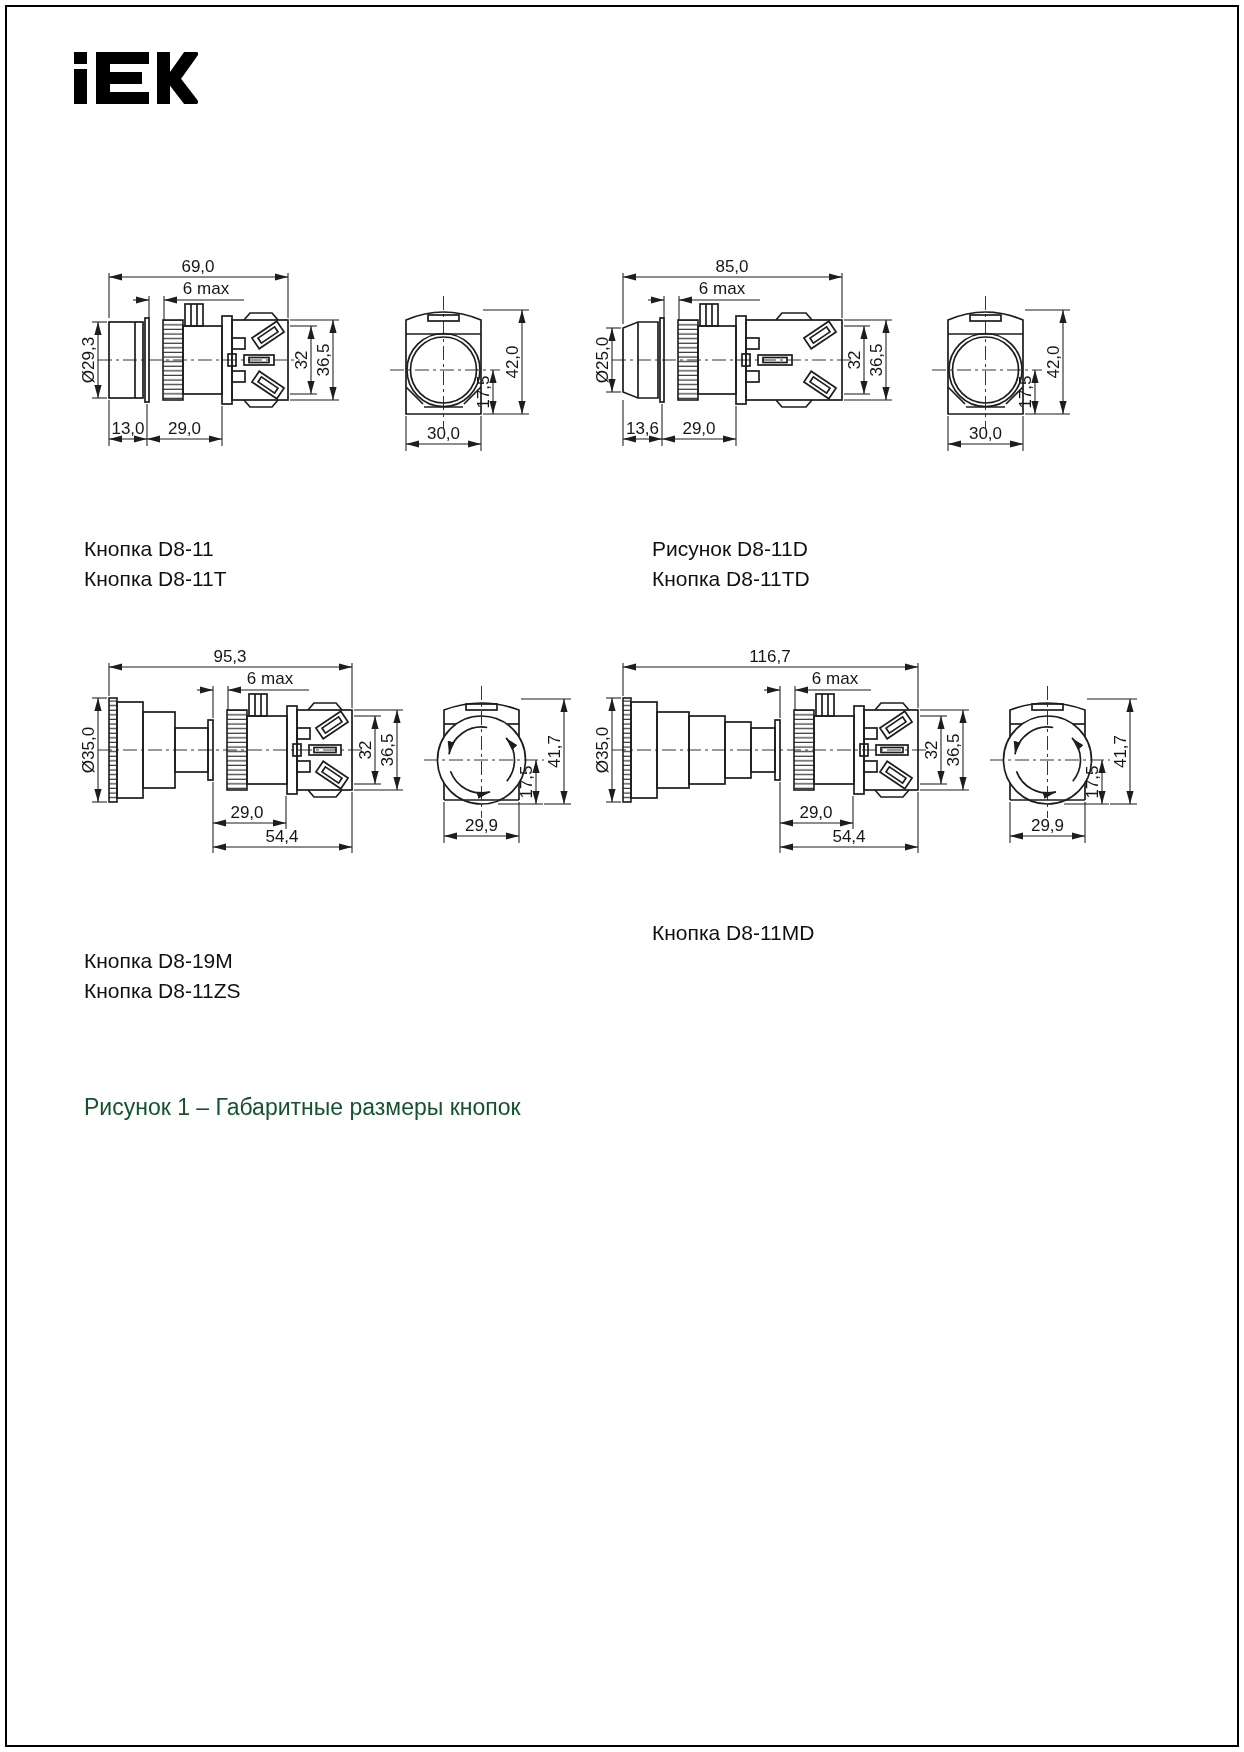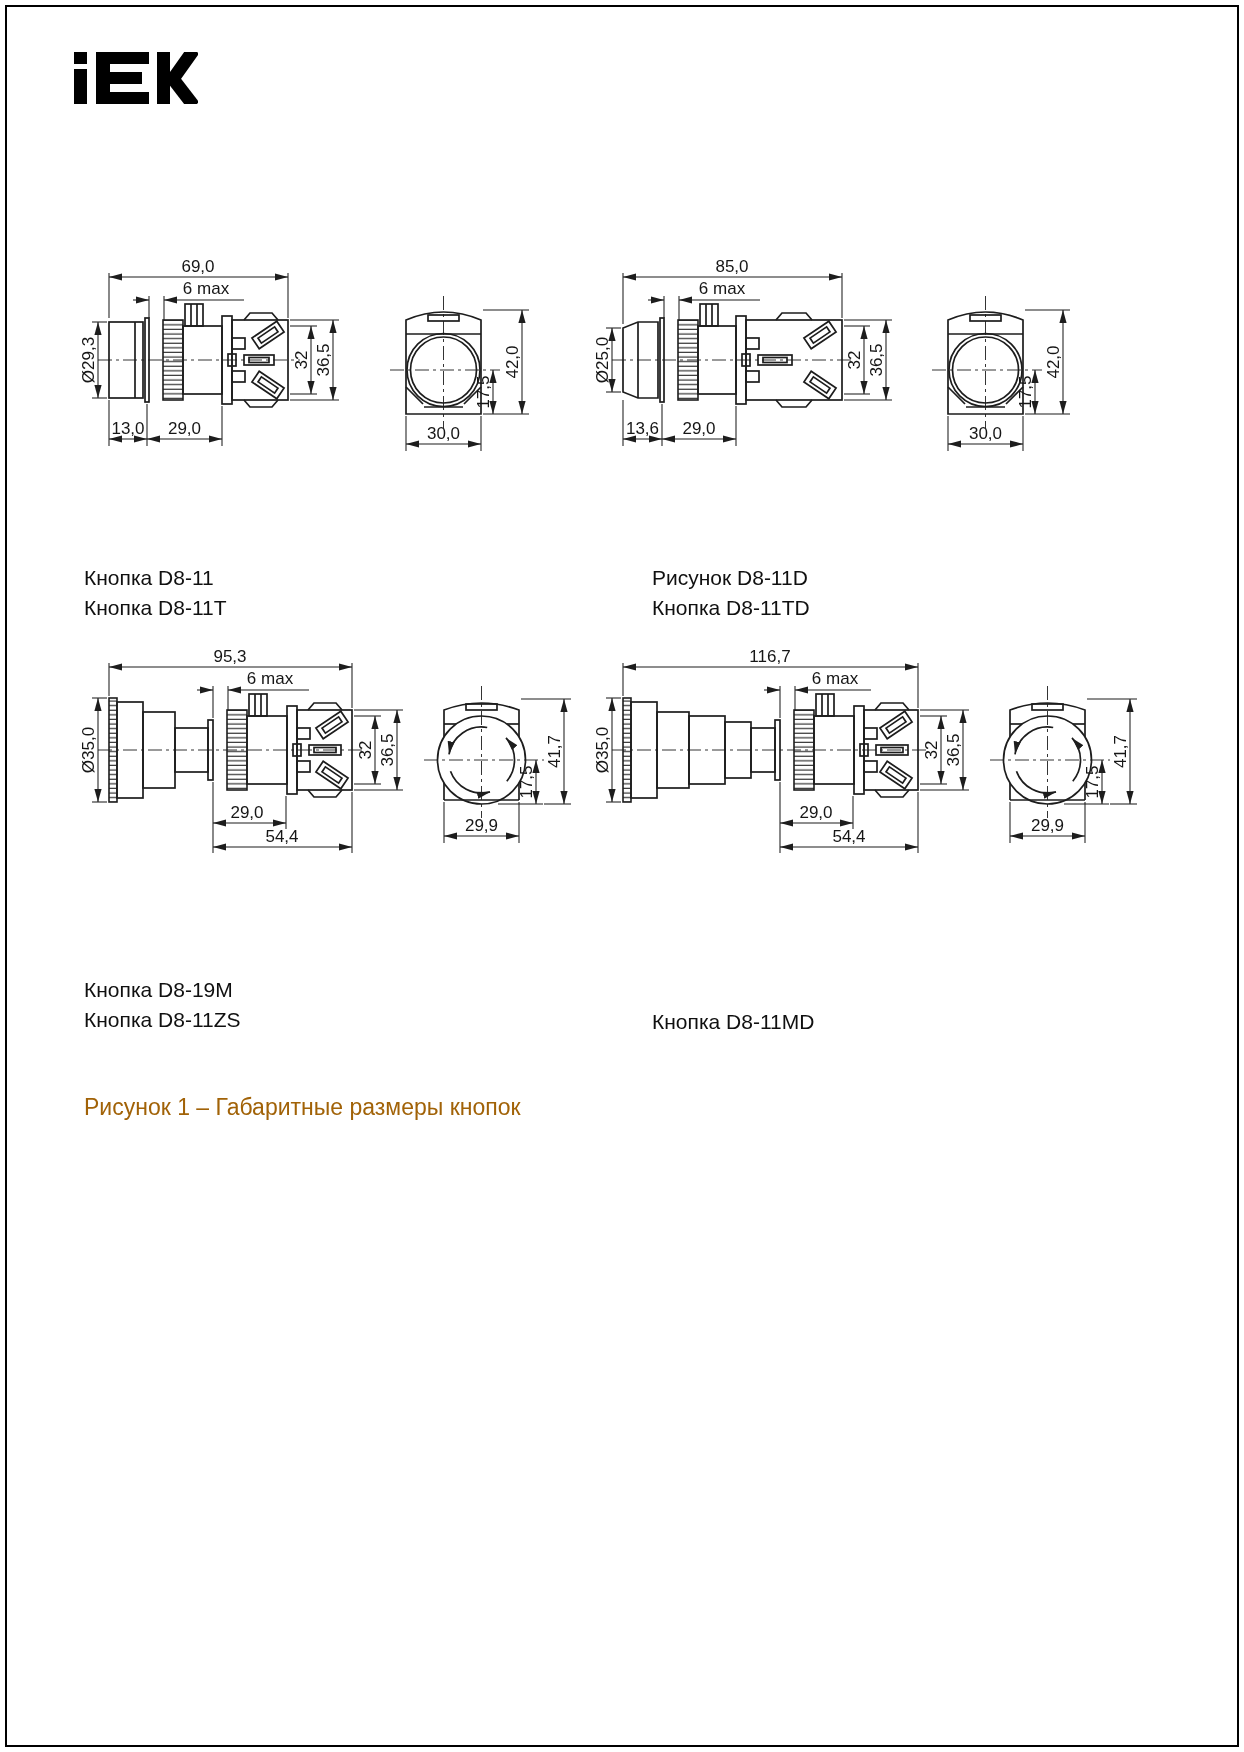--- a/index.html
+++ b/index.html
@@ -9,22 +9,22 @@
     overflow:hidden;
   }
   .frame { position:absolute; inset:5px; border:2px solid #000; pointer-events:none; }
   .abs { position:absolute; }
   svg text { font-family:"Liberation Sans", sans-serif; font-size:17px; fill:#161616; }
   .ol  { fill:none; stroke:#1d1d1d; stroke-width:1.7; stroke-linejoin:miter; }
   .thr { fill:url(#thr); stroke:#1d1d1d; stroke-width:1.6; }
   .tl  { fill:none; stroke:#1d1d1d; stroke-width:1.05; }
   .cl  { fill:none; stroke:#1d1d1d; stroke-width:0.9; stroke-dasharray:14 4 3 4; }
   .arc { fill:none; stroke:#1d1d1d; stroke-width:1.7; }
-  .lbl { position:absolute; font-size:21px; line-height:30px; color:#101010;margin-top:29px; }
-  .caption { position:absolute; font-size:23px; color:#a16207; }
+  .lbl { position:absolute; font-size:21px; line-height:30px; color:#101010; }
+  .caption { position:absolute; font-size:23px; color:#14532d; }
   .logo { fill:#000; }
 </style>
 </head>
 <body>
 
 <svg width="0" height="0" style="position:absolute" aria-hidden="true">
   <defs>
     <marker id="ae" viewBox="0 0 14 10" markerWidth="14" markerHeight="10" refX="13" refY="5" orient="auto" markerUnits="userSpaceOnUse">
         <path d="M13,5 L0,1.4 L0,8.6 Z" fill="#1d1d1d"></path>
       </marker>
@@ -431,18 +431,18 @@
   <div>Кнопка D8-11T</div>
 </div>
 <div class="lbl" style="left:652px;top:534px">
   <div>Рисунок D8-11D</div>
   <div>Кнопка D8-11TD</div>
 </div>
 <div class="lbl" style="left:84px;top:946px">
   <div>Кнопка D8-19M</div>
   <div>Кнопка D8-11ZS</div>
 </div>
-<div class="lbl" style="left:652px;top:978px">
+<div class="lbl" style="left:652px;top:918px">
   <div>Кнопка D8-11MD</div>
   <div></div>
 </div>
 
 <div class="caption" style="left:84px;top:1094px">Рисунок 1 – Габаритные размеры кнопок</div>
 
 </body></html>

